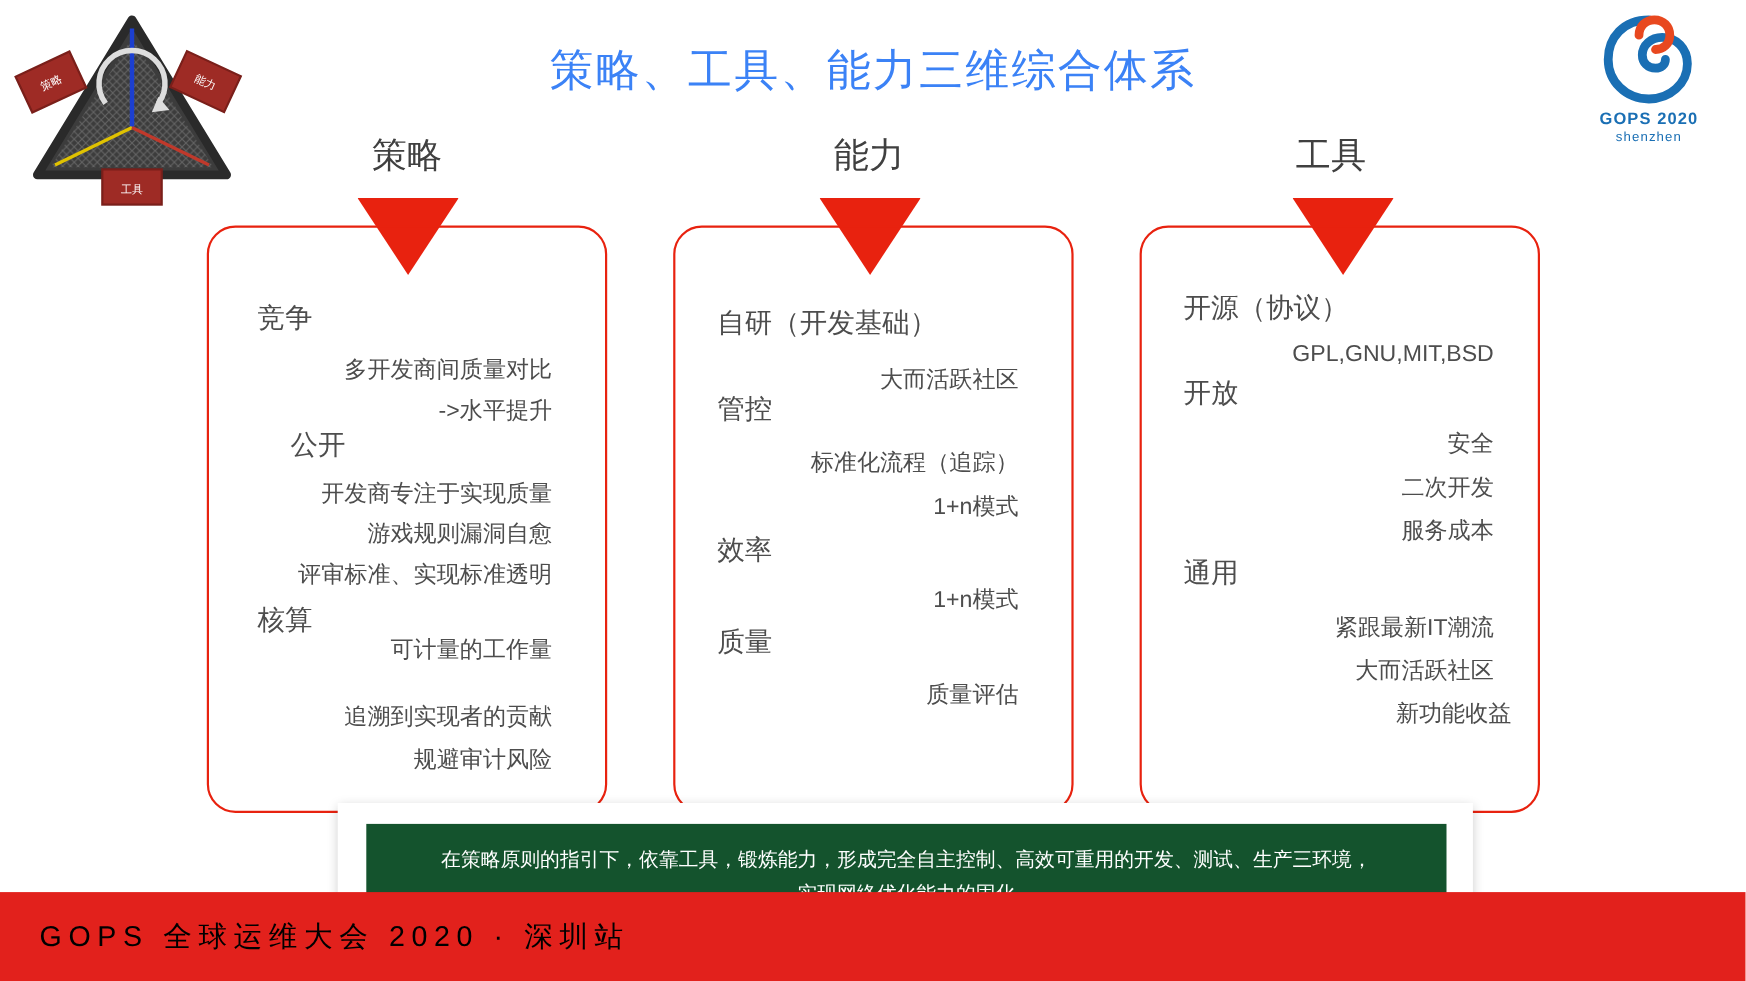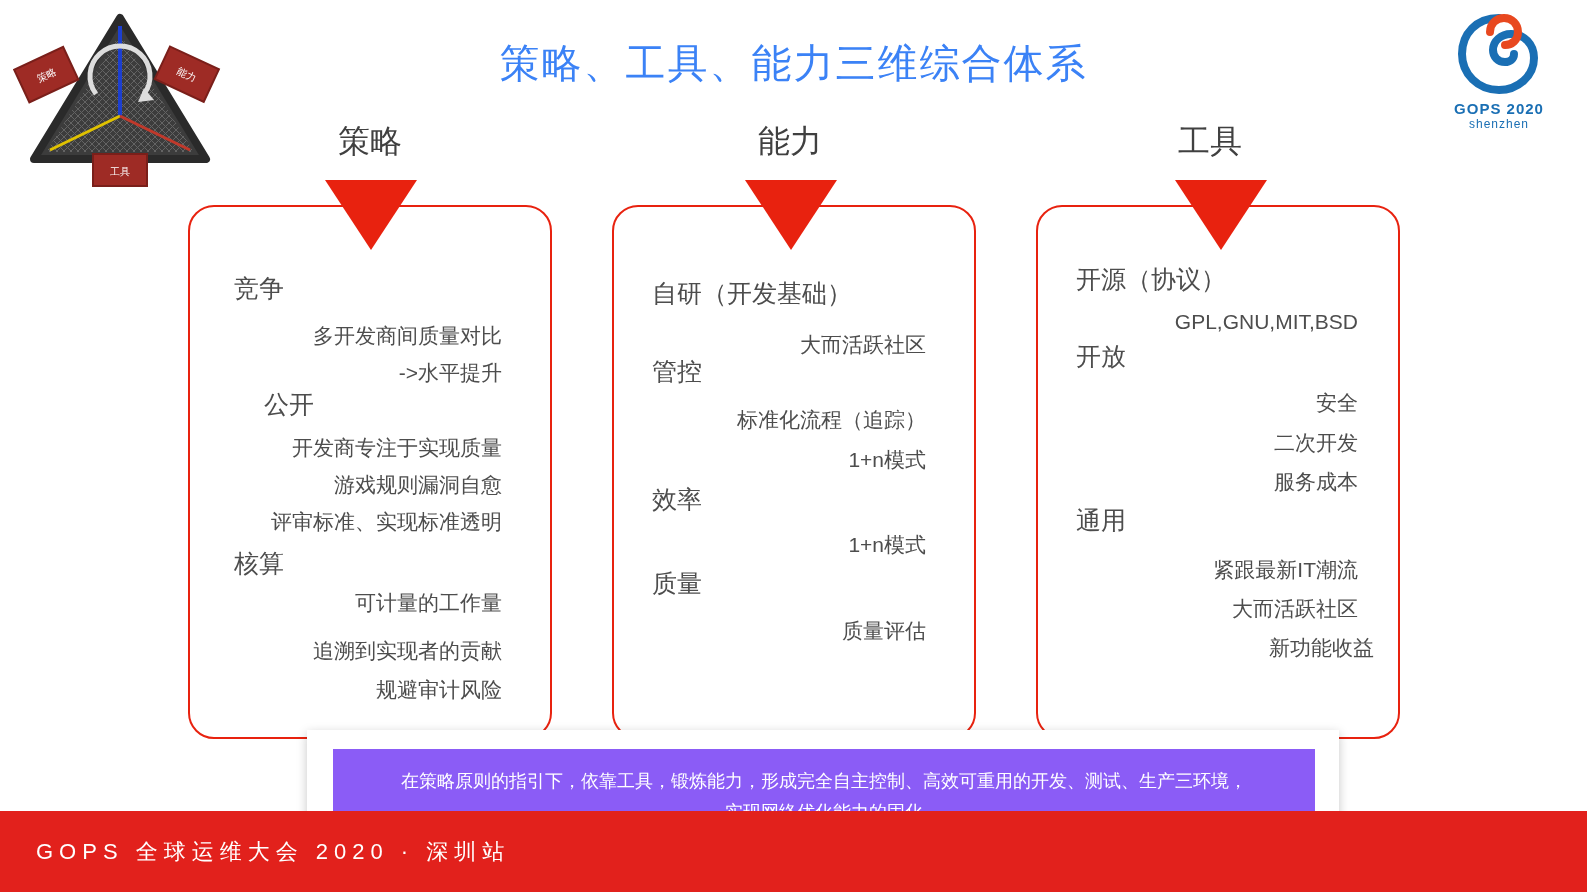--- a/index.html
+++ b/index.html
@@ -133,21 +133,21 @@
     height: 138px;
     background: #ffffff;
     box-shadow: 0 3px 10px rgba(0,0,0,0.22);
   }
   .summary {
     position: absolute;
     left: 333px;
     top: 749px;
     width: 982px;
     height: 95px;
-    background: #8b5cf6;
+    background: #14532d;
     display: flex;
     align-items: center;
     justify-content: center;
     text-align: center;
     color: #ffffff;
     font-size: 18px;
     line-height: 1.7;
     padding: 0 20px;
     box-sizing: border-box;
   }
@@ -157,22 +157,22 @@
     position: absolute;
     left: 0;
     bottom: 0;
     width: 100%;
     height: 81px;
     background: #e2211c;
     display: flex;
     align-items: center;
   }
   .footer-text {
-    color: #ffffff;
-    font-size: 22px;
+    color: #000000;
+    font-size: 26px;
     letter-spacing: 6px;
     margin-left: 36px;
     white-space: nowrap;
   }
 </style>
 </head>
 <body>
 
 <div class="slide-title">策略、工具、能力三维综合体系</div>
 
@@ -229,21 +229,21 @@
     <div class="cat" style="left:44px;  top:65px;">竞争</div>
     <div class="item" style="right:48px; top:115px;">多开发商间质量对比</div>
     <div class="item" style="right:48px; top:152px;">-&gt;水平提升</div>
 
     <div class="cat" style="left:36px;  top:181px;margin-left:38px;">公开</div>
     <div class="item" style="right:48px; top:227px;">开发商专注于实现质量</div>
     <div class="item" style="right:48px; top:264px;">游戏规则漏洞自愈</div>
     <div class="item" style="right:48px; top:301px;">评审标准、实现标准透明</div>
 
     <div class="cat" style="left:44px;  top:340px;">核算</div>
-    <div class="item" style="right:48px; top:382px;">可计量的工作量</div>
+    <div class="item" style="right:48px; top:369px;">可计量的工作量</div>
     <div class="item" style="right:48px; top:430px;">追溯到实现者的贡献</div>
     <div class="item" style="right:48px; top:469px;">规避审计风险</div>
   </div>
 </div>
 
 <div class="box b2">
   <div class="box-inner">
     <div class="cat" style="left:38px;  top:70px;">自研（开发基础）</div>
     <div class="item" style="right:48px; top:124px;">大而活跃社区</div>
 

